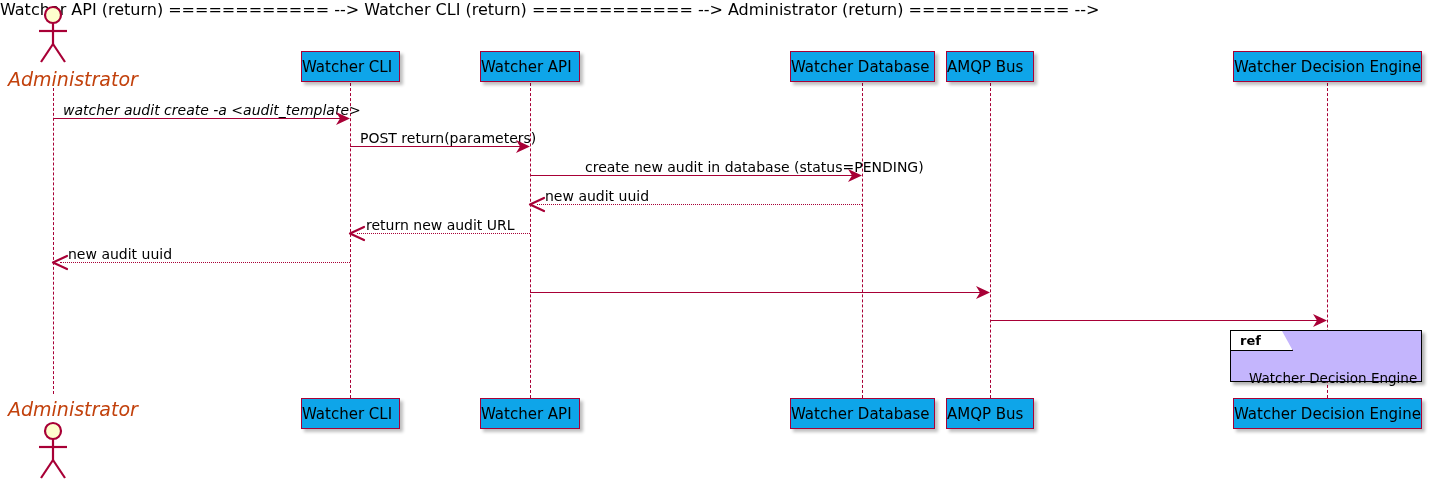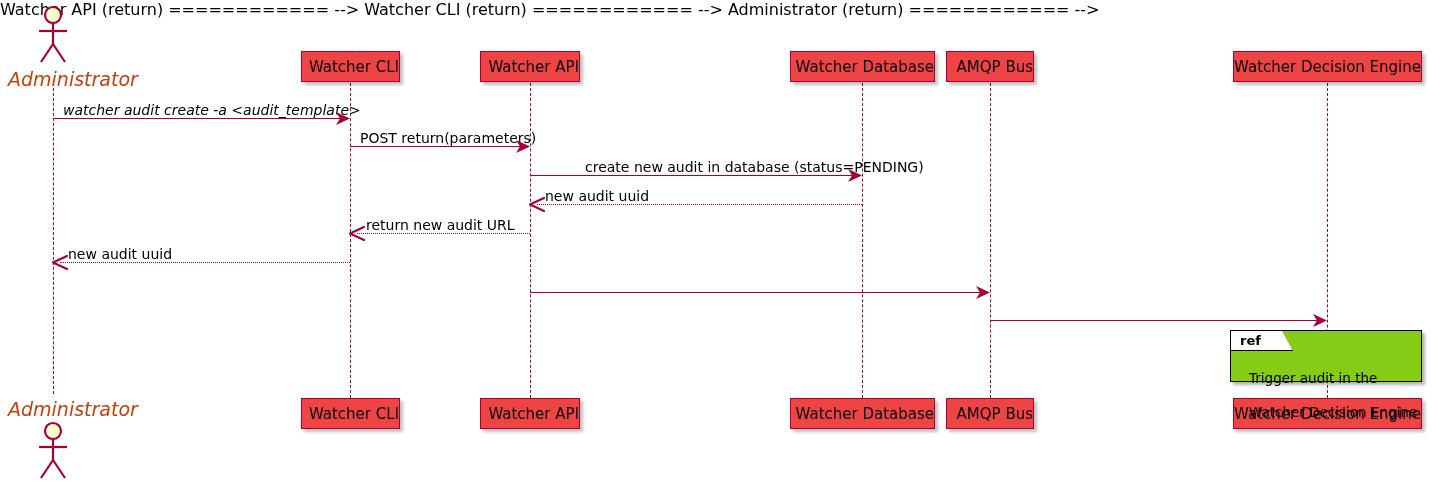--- a/index.html
+++ b/index.html
@@ -13,25 +13,25 @@
 
   
   .lifeline{
     position:absolute;width:0;
     border-left:1px dashed #A80036;
   }
 
   
   .participant{
     position:absolute;
-    background:#ef4444;
+    background:#0ea5e9;
     border:1.5px solid #A80036;
     box-shadow:3px 3px 3px rgba(0,0,0,0.25);
     box-sizing:border-box;
-    display:flex;align-items:center;justify-content:flex-end;
+    display:flex;align-items:center;justify-content:flex-start;
     height:31px;
     font-size:15px;
     color:#000000;
     white-space:nowrap;
     letter-spacing:0px;
   }
 
   
   .actor{position:absolute;width:46px;height:62px;}
   .actor svg{display:block;overflow:visible;}
@@ -54,21 +54,21 @@
     line-height:16px;
   }
   .arrow-head{
     position:absolute;width:12px;height:12px;
   }
   .arrow-head svg{display:block;overflow:visible;}
 
   
   .ref-box{
     position:absolute;
-    background:#84cc16;
+    background:#c4b5fd;
     border:1.5px solid #000000;
     box-shadow:3px 3px 3px rgba(0,0,0,0.30);
     box-sizing:border-box;
   }
   .ref-tab{
     position:absolute;left:0;top:0;
     height:20px;
     box-sizing:border-box;
     background:#FFFFFF;
     border-right:1.5px solid #000000;
@@ -231,18 +231,17 @@
         <path d="M0 0 L14 6.5 L0 13 L4 6.5 Z" fill="#A80036"></path>
       </svg>
   </div>
 
   
   <div class="ref-box" style="left:1230px;top:330px;width:192px;height:52px;">
     <div class="ref-tab" style="width:62px;">
       <span>ref</span>
     </div>
     <div class="ref-body">
-      <div>Trigger audit in the</div>
       <div>Watcher Decision Engine</div>
     </div>
   </div>
 
 </div>
 
 </body></html>

